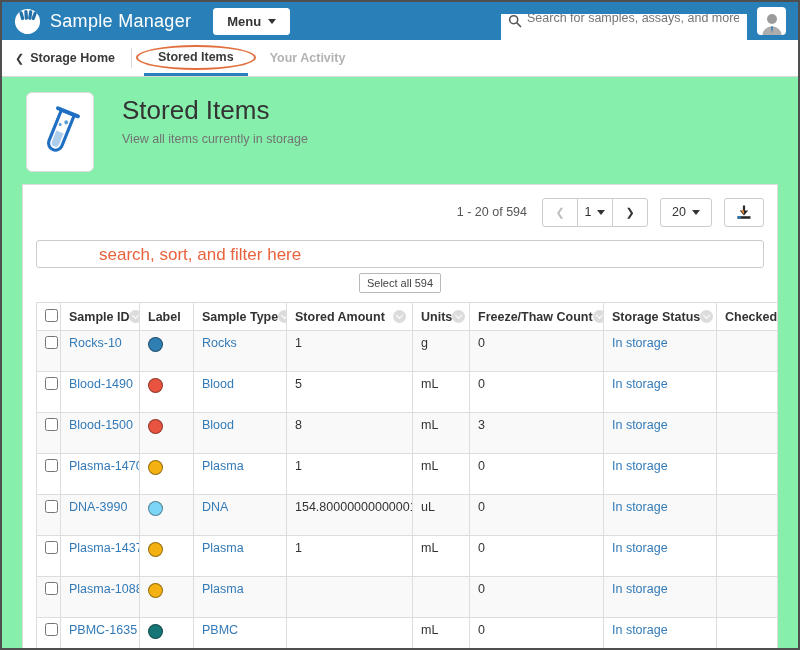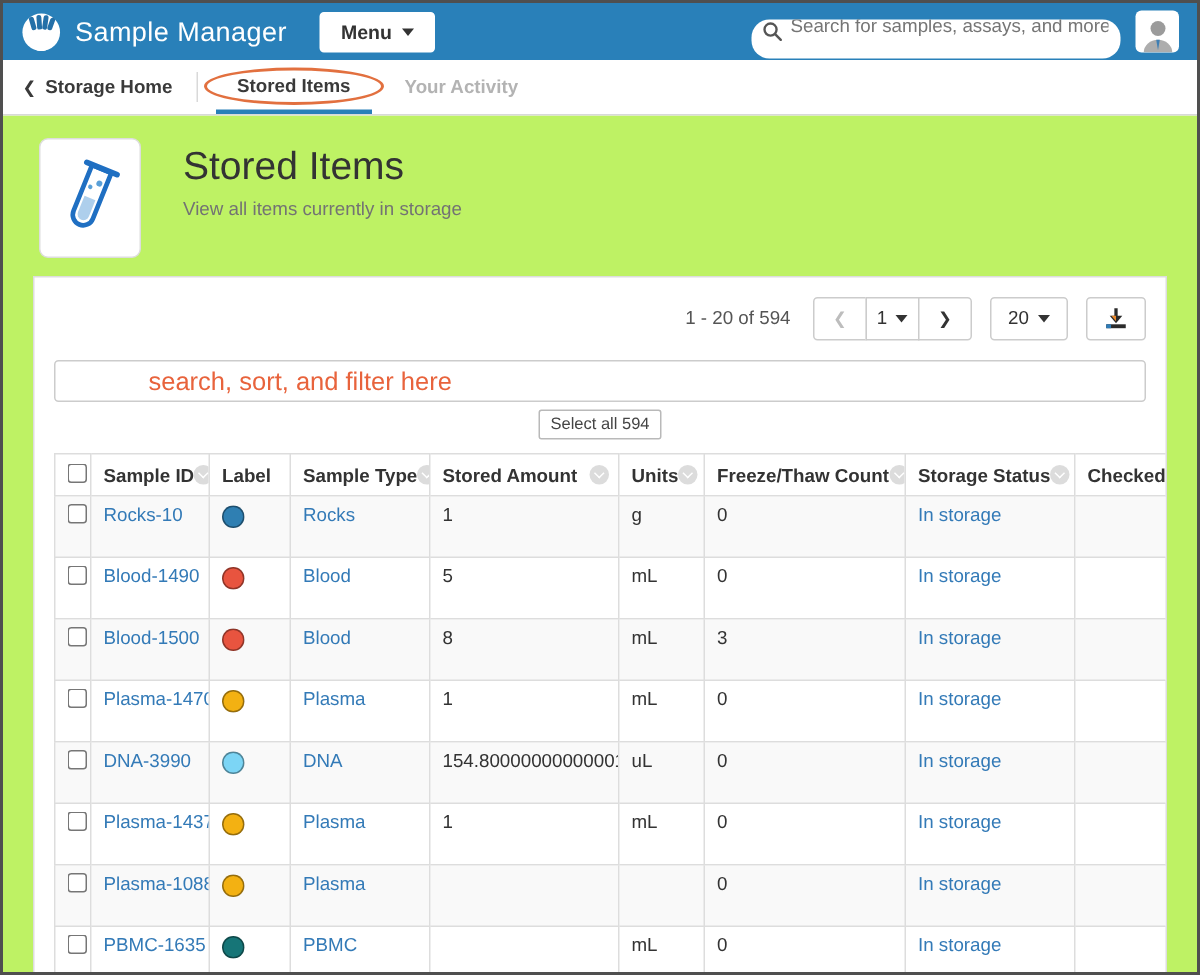--- a/index.html
+++ b/index.html
@@ -2,21 +2,21 @@
 <html><head>
 <meta charset="utf-8">
 <style>
   * { box-sizing: border-box; margin: 0; padding: 0; }
   html,body { width: 800px; height: 650px; }
   body { font-family: "Liberation Sans", "DejaVu Sans", sans-serif; }
 
   .screen {
     width: 800px; height: 650px;
     border: 2px solid #4f4f4f;
-    background: #bef264;
+    background: #86efac;
     overflow: hidden;
     position: relative;
   }
 
   
   .topbar {
     height: 38px; background: #2980b9;
     display: flex; align-items: center;
     padding: 0 12px;
   }
@@ -34,21 +34,21 @@
   }
   .caret {
     width: 0; height: 0; display: inline-block;
     border-left: 4px solid transparent; border-right: 4px solid transparent;
     border-top: 5px solid #333;
   }
   .top-spacer { flex: 1; }
   .searchbox { position: relative; width: 246px; height: 26px; }
   .searchbox svg { position: absolute; left: 7px; top: 6px; }
   .searchbox input {
-    width: 100%; height: 100%; border: none; border-radius: 12px;
+    width: 100%; height: 100%; border: none; border-radius: 0;
     padding: 0 8px 17px 26px; font-size: 12.5px; color: #333;
     font-family: inherit; outline: none;
   }
   .searchbox input::placeholder { color: #757575; }
   .avatar-btn {
     margin-left: 10px; width: 29px; height: 28px;
     background: #fff; border: none; border-radius: 4px;
     display: flex; align-items: flex-end; justify-content: center;
     overflow: hidden; cursor: pointer; padding: 0;
   }

